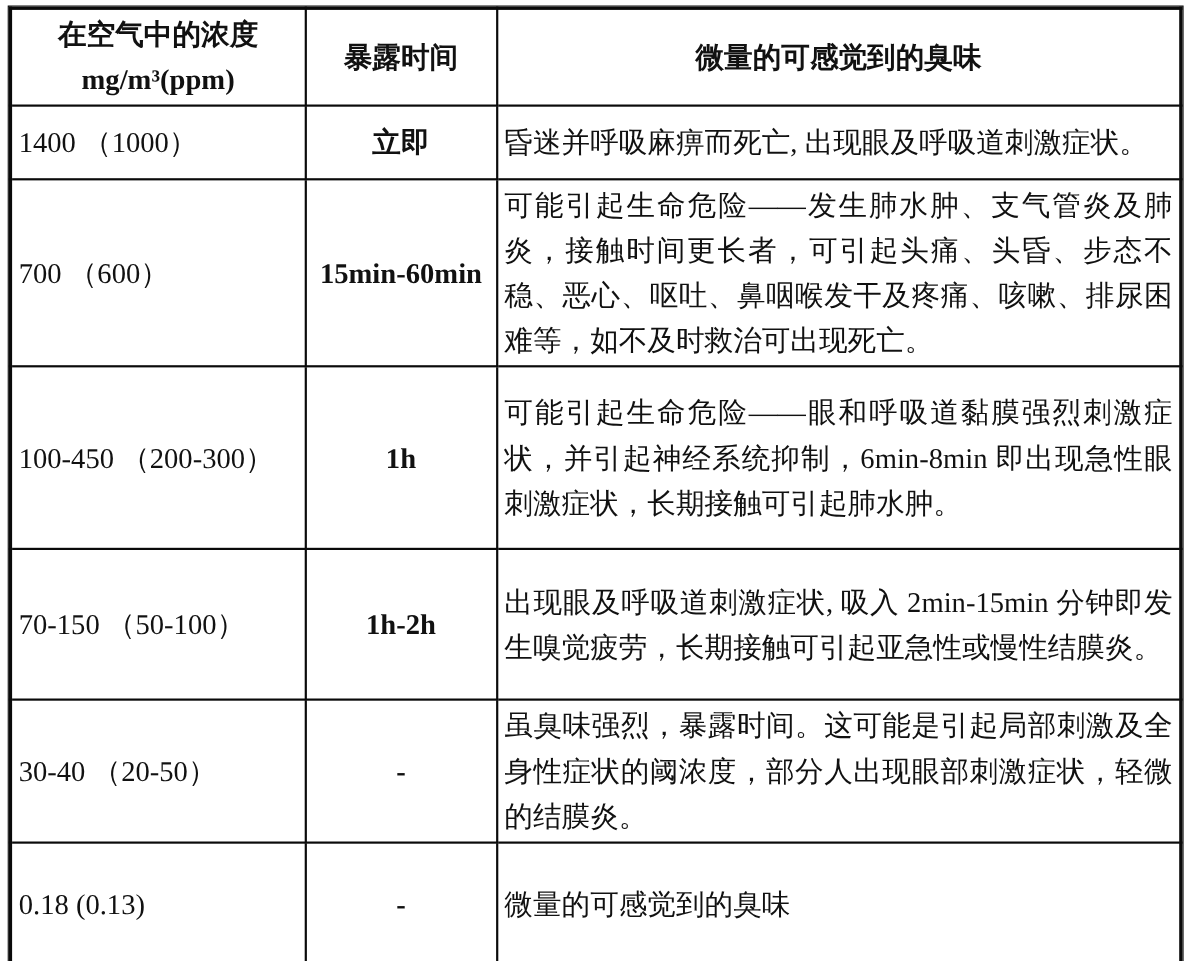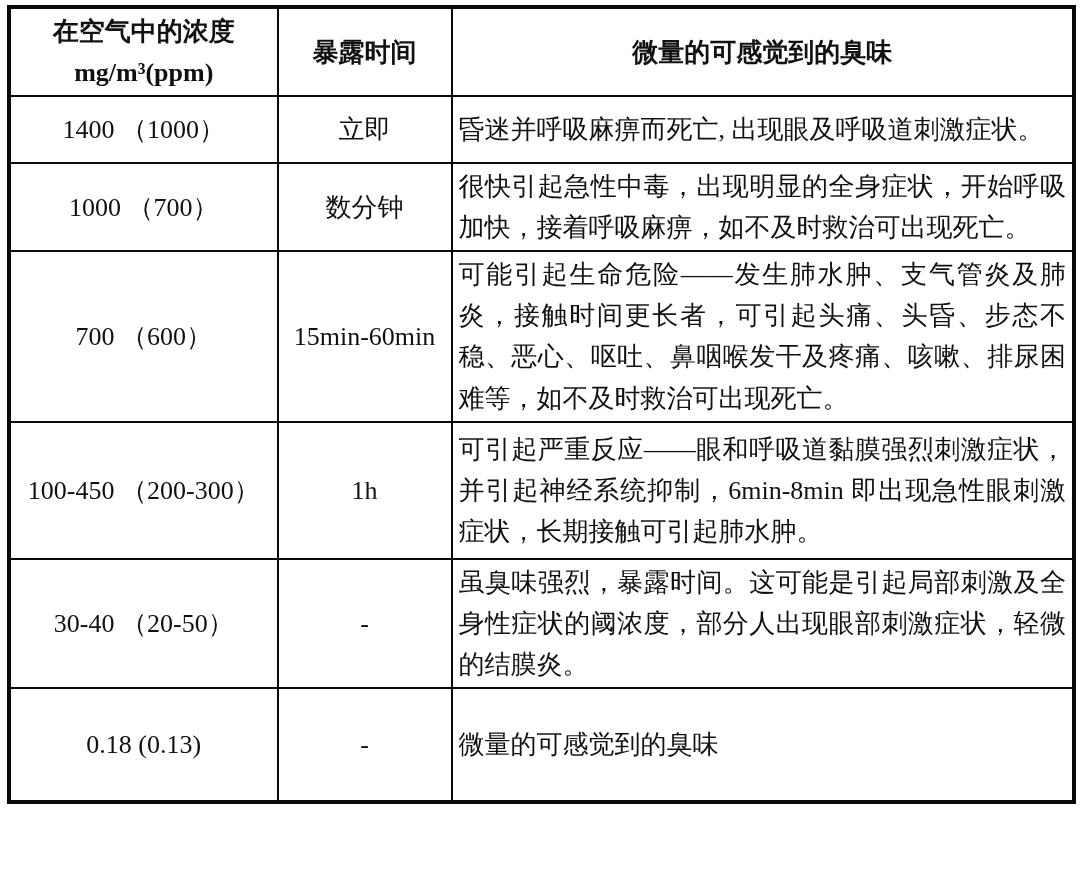--- a/index.html
+++ b/index.html
@@ -43,22 +43,22 @@
   }
 
   thead tr { height: 80px; }
   thead th {
     font-weight: bold;
     text-align: center;
     font-size: 27px;
     line-height: 1.35;
   }
 
-  td.col-c { text-align: center; }
-  td.col-t { text-align: center; }
+  td.col-c { text-align: left; }
+  td.col-t { text-align: center; font-weight: bold; }
   td.col-r {
     text-align: justify;
     text-align-last: left;
     padding: 3px 10px;
   }
 
   
   tbody tr:nth-child(1) { height: 67px; }
   tbody tr:nth-child(2) { height: 85px; }
   tbody tr:nth-child(3) { height: 166px; }
@@ -89,33 +89,33 @@
         <th>微量的可感觉到的臭味</th>
       </tr>
     </thead>
     <tbody>
       <tr>
         <td class="col-c">1400 （1000）</td>
         <td class="col-t">立即</td>
         <td class="col-r">昏迷并呼吸麻痹而死亡, 出现眼及呼吸道刺激症状。</td>
       </tr>
       <tr>
-        <td class="col-c">1000 （700）</td>
-        <td class="col-t">数分钟</td>
-        <td class="col-r">很快引起急性中毒，出现明显的全身症状，开始呼吸加快，接着呼吸麻痹，如不及时救治可出现死亡。</td>
-      </tr>
-      <tr>
         <td class="col-c">700 （600）</td>
         <td class="col-t">15min-60min</td>
         <td class="col-r">可能引起生命危险——发生肺水肿、支气管炎及肺炎，接触时间更长者，可引起头痛、头昏、步态不稳、恶心、呕吐、鼻咽喉发干及疼痛、咳嗽、排尿困难等，如不及时救治可出现死亡。</td>
       </tr>
       <tr>
         <td class="col-c">100-450 （200-300）</td>
         <td class="col-t">1h</td>
-        <td class="col-r">可引起严重反应——眼和呼吸道黏膜强烈刺激症状，并引起神经系统抑制，6min-8min 即出现急性眼刺激症状，长期接触可引起肺水肿。</td>
+        <td class="col-r">可能引起生命危险——眼和呼吸道黏膜强烈刺激症状，并引起神经系统抑制，6min-8min 即出现急性眼刺激症状，长期接触可引起肺水肿。</td>
+      </tr>
+      <tr>
+        <td class="col-c">70-150 （50-100）</td>
+        <td class="col-t">1h-2h</td>
+        <td class="col-r">出现眼及呼吸道刺激症状, 吸入 2min-15min 分钟即发生嗅觉疲劳，长期接触可引起亚急性或慢性结膜炎。</td>
       </tr>
       <tr>
         <td class="col-c">30-40 （20-50）</td>
         <td class="col-t">-</td>
         <td class="col-r">虽臭味强烈，暴露时间。这可能是引起局部刺激及全身性症状的阈浓度，部分人出现眼部刺激症状，轻微的结膜炎。</td>
       </tr>
       <tr>
         <td class="col-c">0.18 (0.13)</td>
         <td class="col-t">-</td>
         <td class="col-r">微量的可感觉到的臭味</td>

